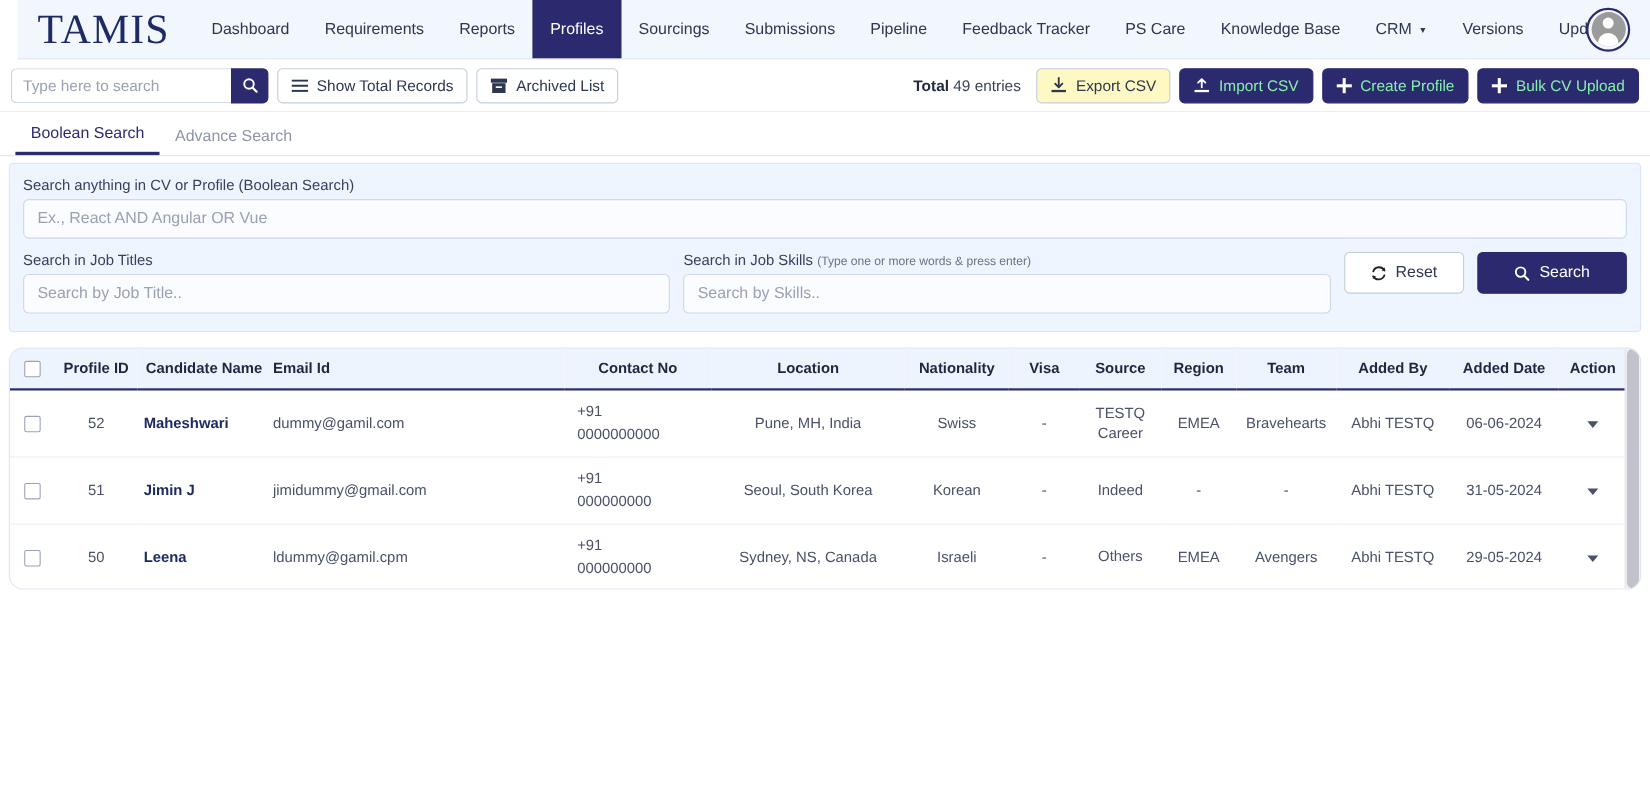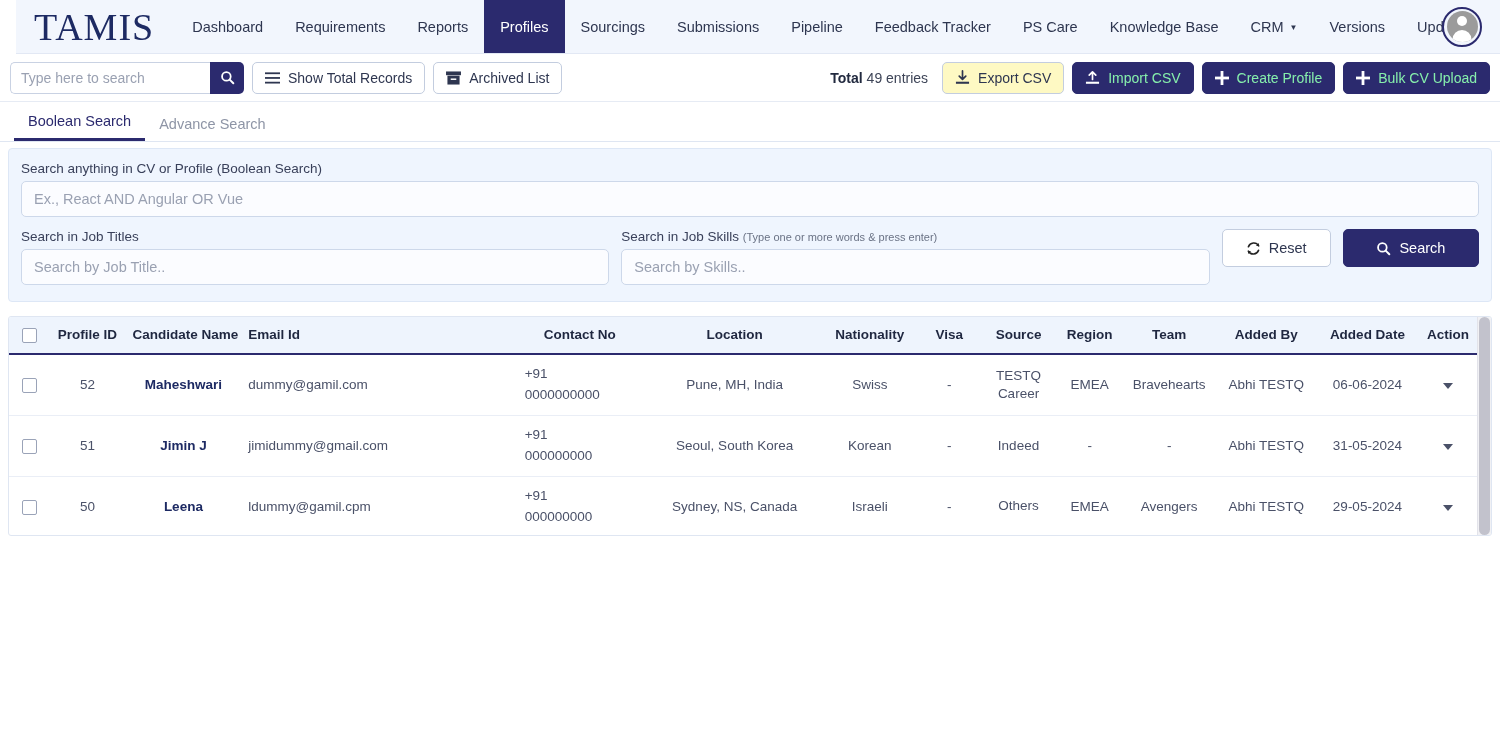--- a/index.html
+++ b/index.html
@@ -179,21 +179,21 @@
   .col-title { width: 612px; }
   .col-skills { width: 612px; }
   .row2 .btn { height: 38px; padding: 0 20px; font-size: 14.5px; }
   .btn-reset { background:#fff; border:1px solid #c3cddf; color:#2e3650; width: 112px; justify-content:center; }
   .btn-search { background:#2b2a6e; border:1px solid #2b2a6e; color:#fff; width: 140px; justify-content:center; }
 
   
   .tablewrap {
     margin: 14px 8px 0 8px;
     border: 1px solid #dfe6f2;
-    border-radius: 3px;
+    border-radius: 13px;
     position: relative;
     background: #fff;
     max-height: 220px;
     overflow: hidden;
   }
   table { width: 1470px; border-collapse: collapse; table-layout: fixed; }
   thead th {
     background: #eef4fd;
     font-size: 13.5px;
     color: #1f2740;
@@ -220,21 +220,21 @@
   .c-loc { width: 170px; }
   .c-nat { width: 92px; }
   .c-visa { width: 62px; }
   .c-src { width: 72px; }
   .c-reg { width: 66px; }
   .c-team { width: 88px; }
   .c-by { width: 100px; }
   .c-date { width: 96px; }
   .c-act { width: 60px; }
   .td-left { text-align: left; padding-left: 8px; }
-  .name-cell { font-weight: bold; color: #1d2a63; text-align: center; padding-left: 6px; }
+  .name-cell { font-weight: bold; color: #1d2a63; text-align: left; padding-left: 6px; }
   .contact-cell { line-height: 1.55; text-align: left; padding-left: 12px; }
   .src-cell { line-height: 1.35; }
   .chk {
     width: 15px; height: 15px;
     border: 1px solid #9aa3b8;
     border-radius: 2px;
     background: #fff;
     display: inline-block;
     cursor: pointer;
     vertical-align: middle;

